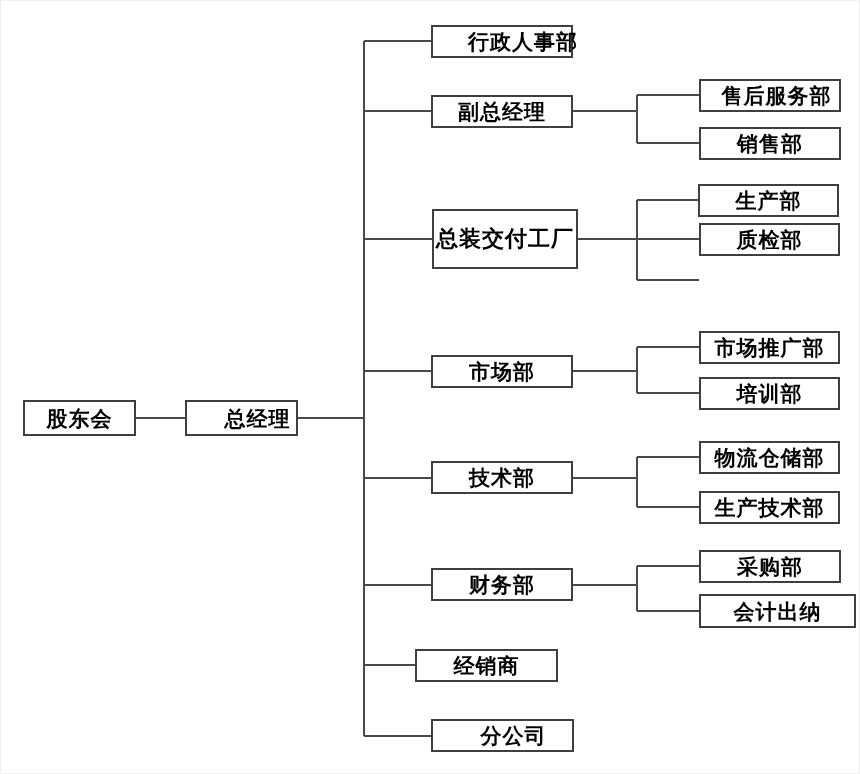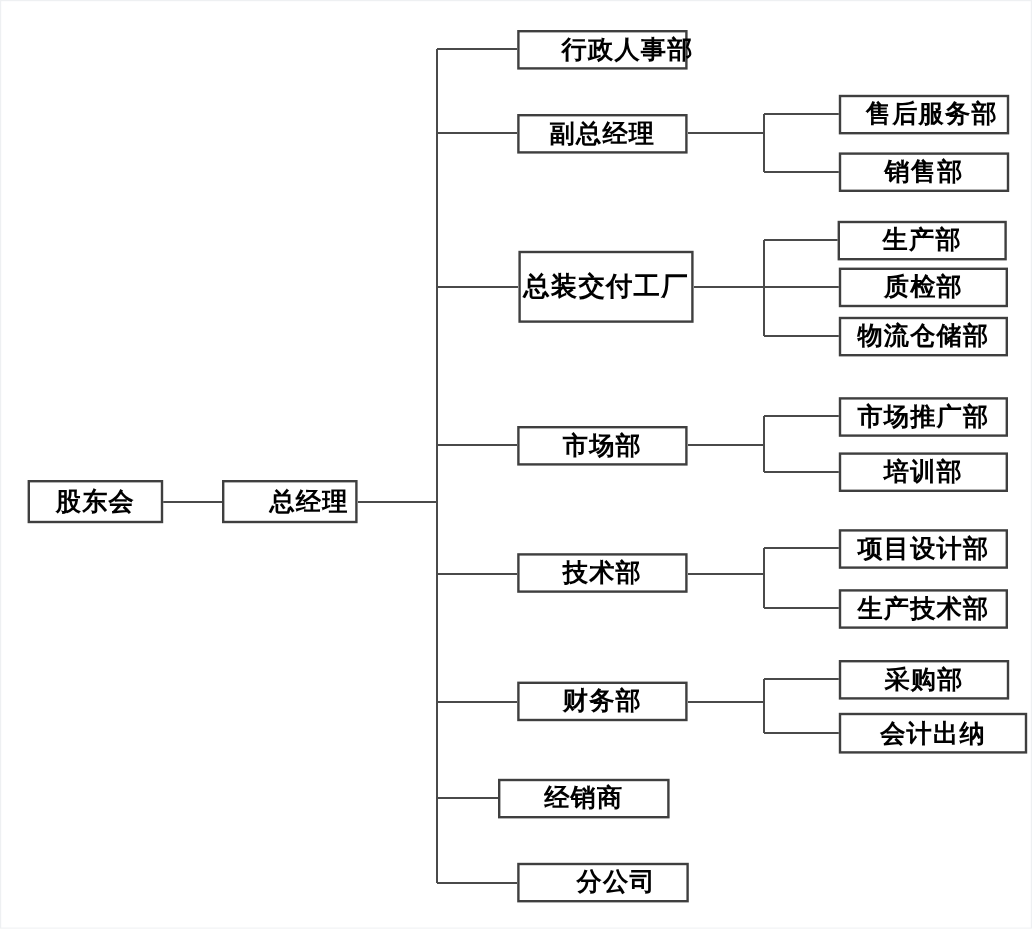--- a/index.html
+++ b/index.html
@@ -132,21 +132,20 @@
   <div class="node n-marketing">市场部</div>
   <div class="node n-technology">技术部</div>
   <div class="node n-finance">财务部</div>
   <div class="node n-distributors">经销商</div>
   <div class="node n-branch-company">分公司</div>
 
   <div class="node n-after-sales">售后服务部</div>
   <div class="node n-sales">销售部</div>
   <div class="node n-production">生产部</div>
   <div class="node n-quality">质检部</div>
-  <div class="node n-logistics">物流仓储部</div>
   <div class="node n-promotion">市场推广部</div>
   <div class="node n-training">培训部</div>
-  <div class="node n-project-design">项目设计部</div>
+  <div class="node n-project-design">物流仓储部</div>
   <div class="node n-production-tech">生产技术部</div>
   <div class="node n-procurement">采购部</div>
   <div class="node n-accounting">会计出纳</div>
 
 </div>
 
 </body></html>

